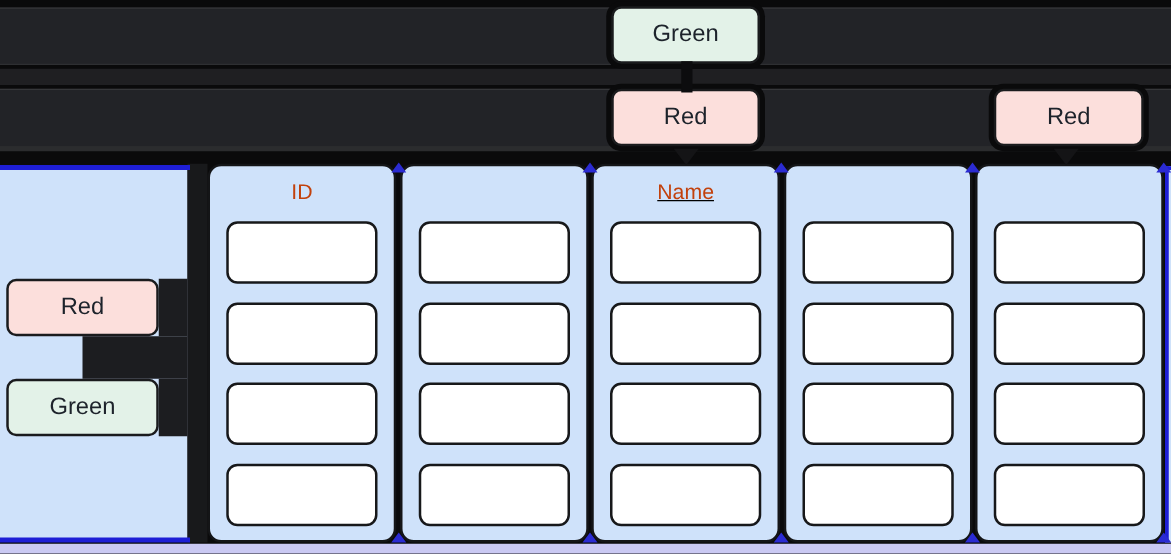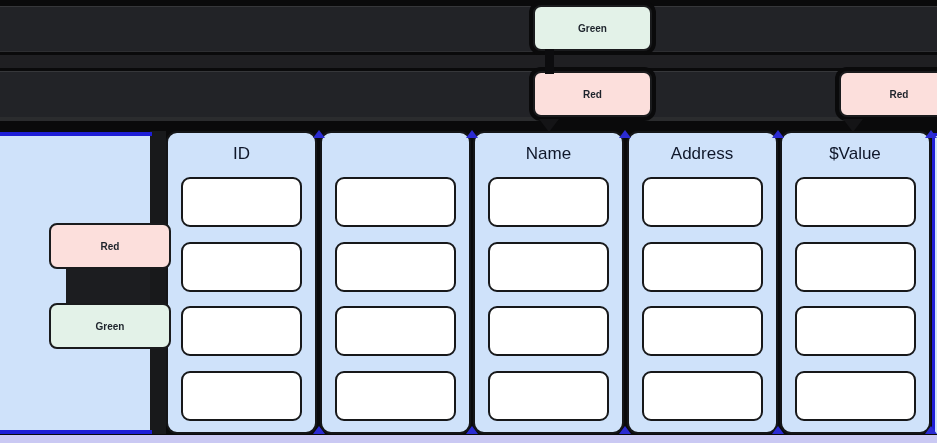--- a/index.html
+++ b/index.html
@@ -9,23 +9,22 @@
     font-family:"Liberation Sans", sans-serif;
   }
   .abs{position:absolute;}
   
   .lane{left:0;width:937px;background:var(--lane,#222327);}
   .lane.main{border-top:1px solid #36373a;border-bottom:1px solid #2e2f32;}
   
   .chip{
     display:flex;align-items:center;justify-content:center;
     border:2.5px solid #1a1b1d;border-radius:8px;box-sizing:border-box;
-    font-size:10px;font-weight:700;color:var(--chip-text,#1d232b);
+    font-size:19px;font-weight:400;color:var(--chip-text,#1d232b);
     z-index:6;
-    margin-left:44px;
   }
   .chip.ring{box-shadow:0 0 0 4px var(--background,#0a0a0b);}
   .chip.green{background:var(--chip-green,#e3f2e8);}
   .chip.red{background:var(--chip-red,#fcdfdc);text-align:center;}
   
   .dark{background:#1c1d20;z-index:4;}
   .blackbar{background:#0c0c0e;z-index:7;}
   .arrow-down{
     width:0;height:0;z-index:7;
     border-left:10px solid transparent;border-right:10px solid transparent;
@@ -36,21 +35,21 @@
   .blue-line{left:0;width:152px;height:4px;background:var(--panel-border-blue,#1e1ed6);z-index:5;}
   
   .column{
     top:131px;height:303px;width:151px;box-sizing:border-box;
     background:var(--node-fill,#cfe2fa);
     border:2.5px solid var(--node-border,#141517);border-radius:11px;
     z-index:3;
   }
   .col-header{
     margin-top:11px;text-align:center;
-    font-size:17px;font-weight:400;color:#0f172a;
+    font-size:17px;font-weight:400;color:#c2410c;
   }
   .cell{
     position:absolute;left:13px;width:121px;height:50px;box-sizing:border-box;
     background:var(--cell-fill,#ffffff);
     border:2.5px solid #17181a;border-radius:9px;
   }
   .cell.r1{top:44px;} .cell.r2{top:109px;} .cell.r3{top:173px;} .cell.r4{top:238px;}
   
   .endpoint{
     width:0;height:0;z-index:8;
@@ -111,36 +110,34 @@
   <div class="cell r2"></div>
   <div class="cell r3"></div>
   <div class="cell r4"></div>
 </div>
 <div class="abs column" style="left:319.5px;">
   <div class="cell r1"></div>
   <div class="cell r2"></div>
   <div class="cell r3"></div>
   <div class="cell r4"></div>
 </div>
-<div class="abs column" style="left:473px;">
+<div class="abs column" style="left:473px;text-decoration:underline;">
   <div class="col-header">Name</div>
   <div class="cell r1"></div>
   <div class="cell r2"></div>
   <div class="cell r3"></div>
   <div class="cell r4"></div>
 </div>
 <div class="abs column" style="left:626.5px;">
-  <div class="col-header">Address</div>
   <div class="cell r1"></div>
   <div class="cell r2"></div>
   <div class="cell r3"></div>
   <div class="cell r4"></div>
 </div>
 <div class="abs column" style="left:779.5px;">
-  <div class="col-header">$Value</div>
   <div class="cell r1"></div>
   <div class="cell r2"></div>
   <div class="cell r3"></div>
   <div class="cell r4"></div>
 </div>
 
 <div class="abs endpoint" style="left:313px;top:130px;"></div>
 <div class="abs endpoint" style="left:466px;top:130px;"></div>
 <div class="abs endpoint" style="left:619px;top:130px;"></div>
 <div class="abs endpoint" style="left:772px;top:130px;"></div>

